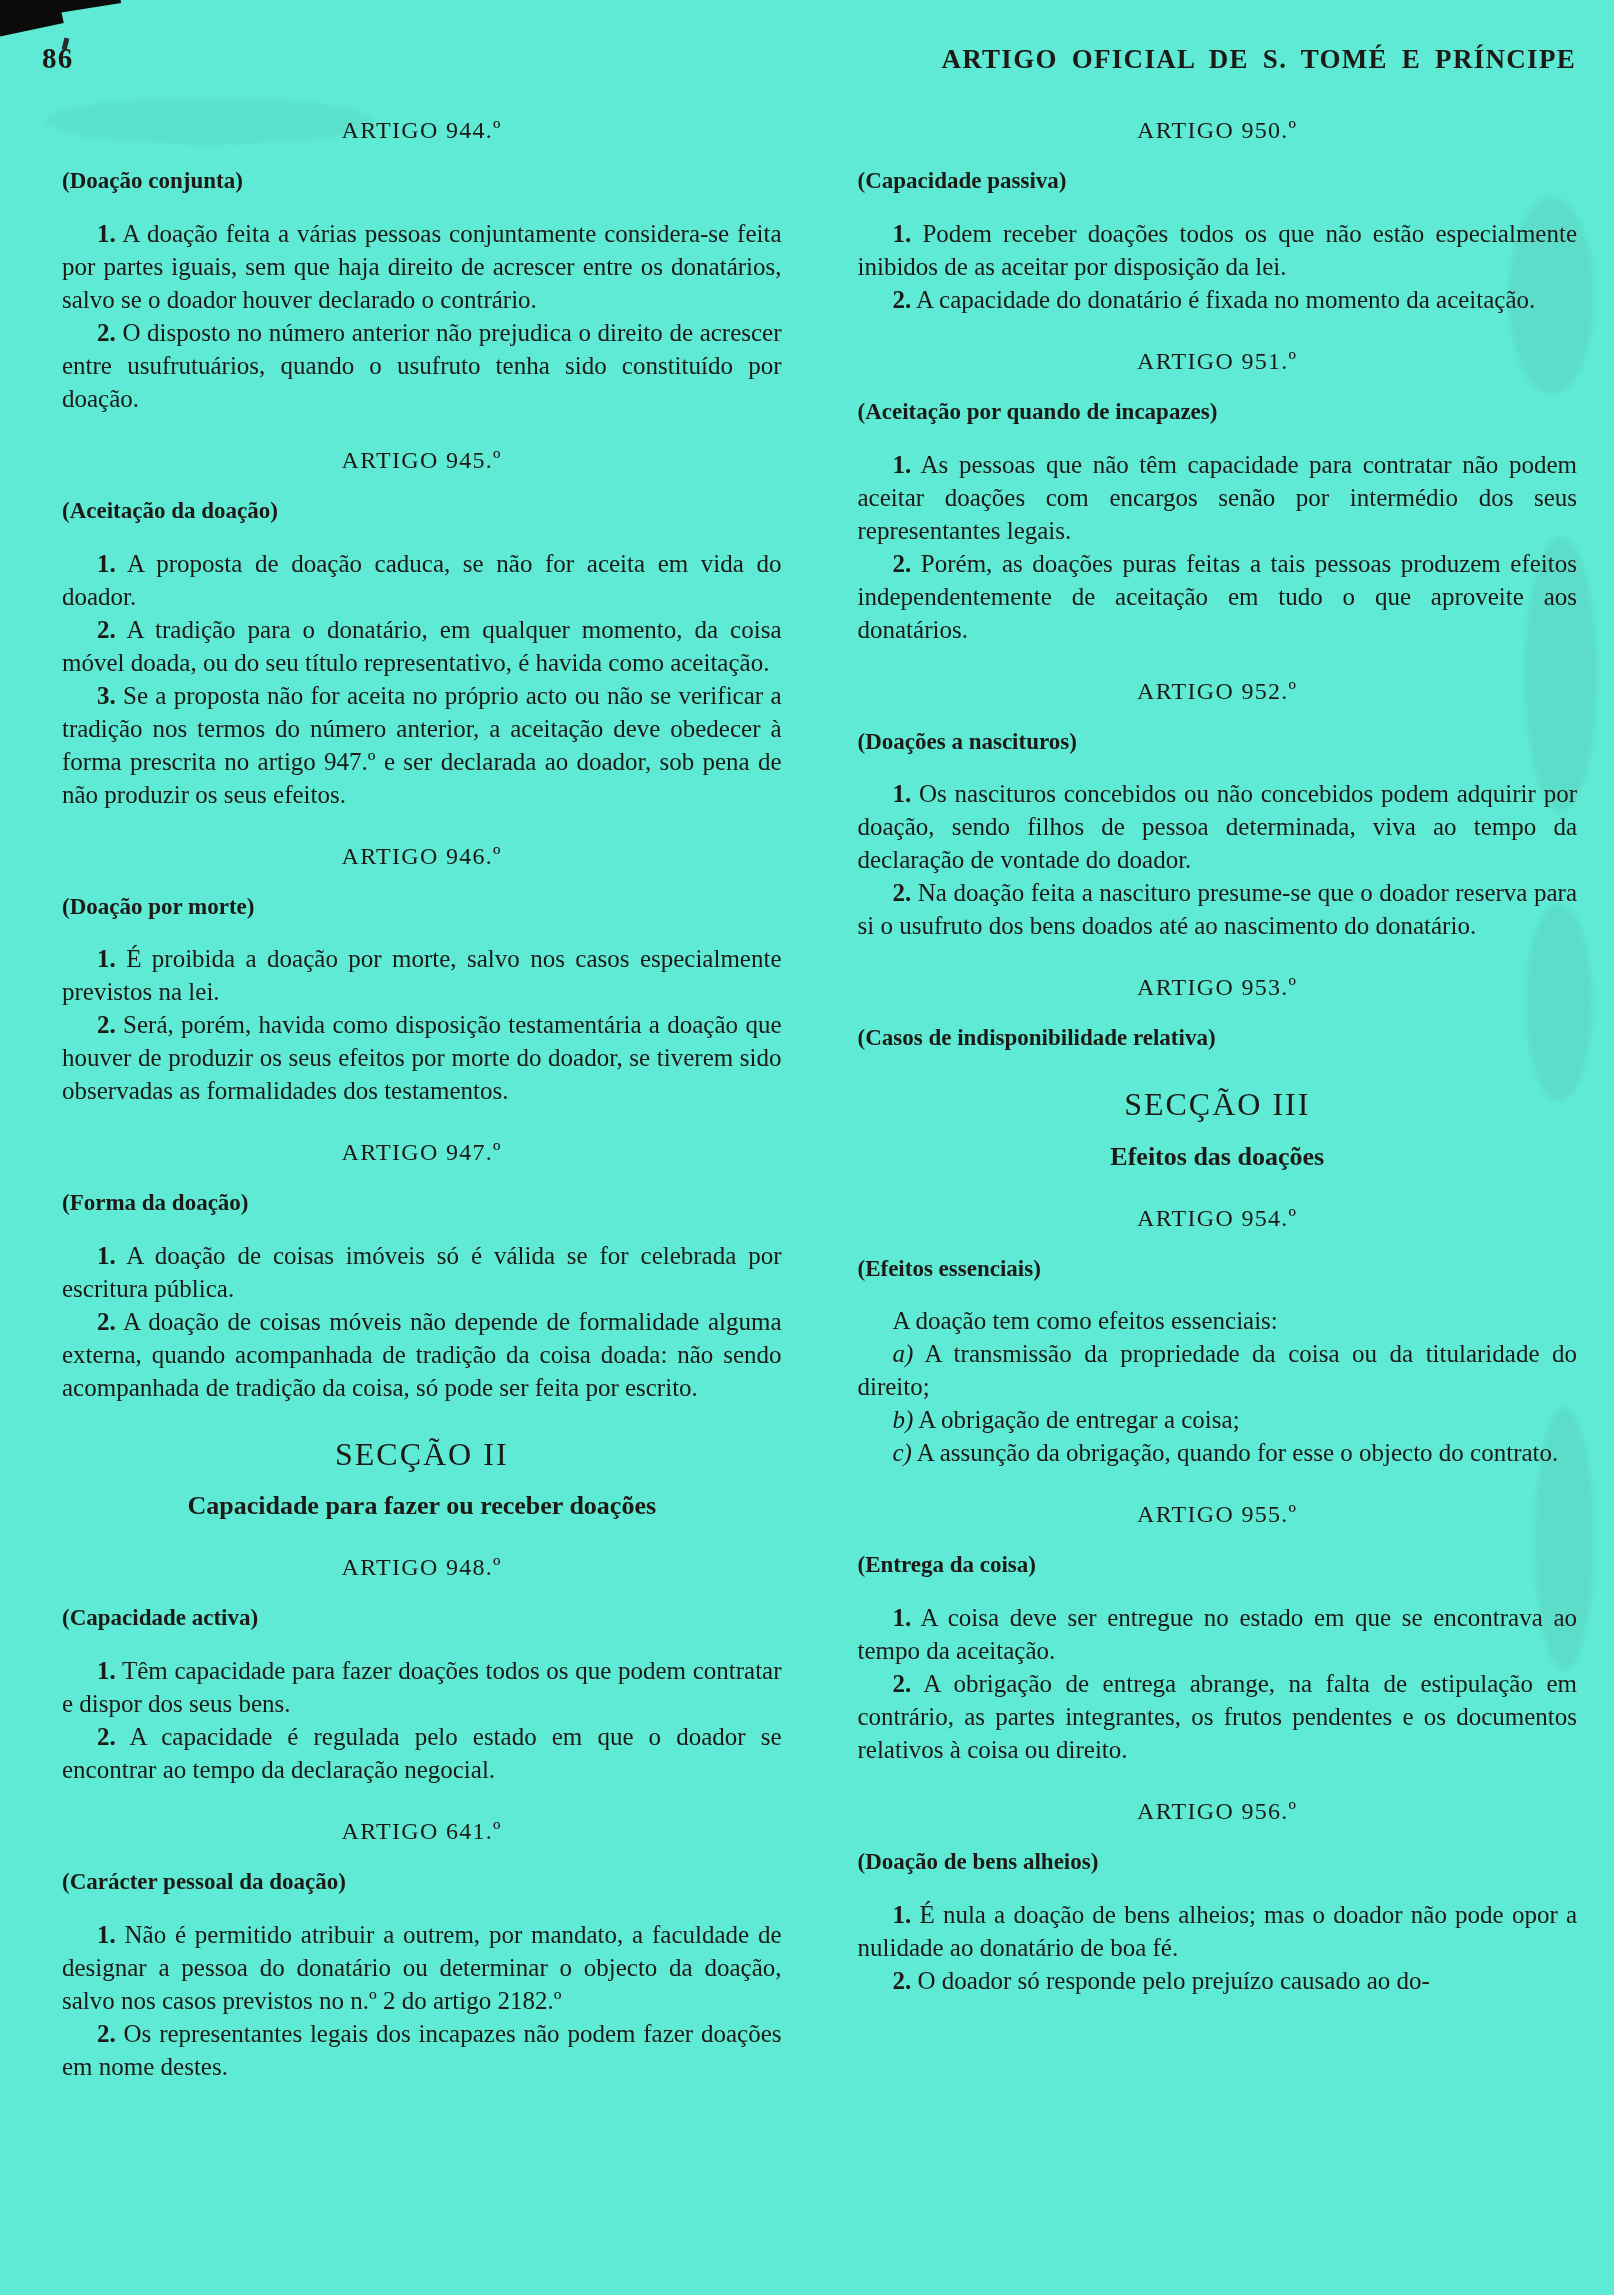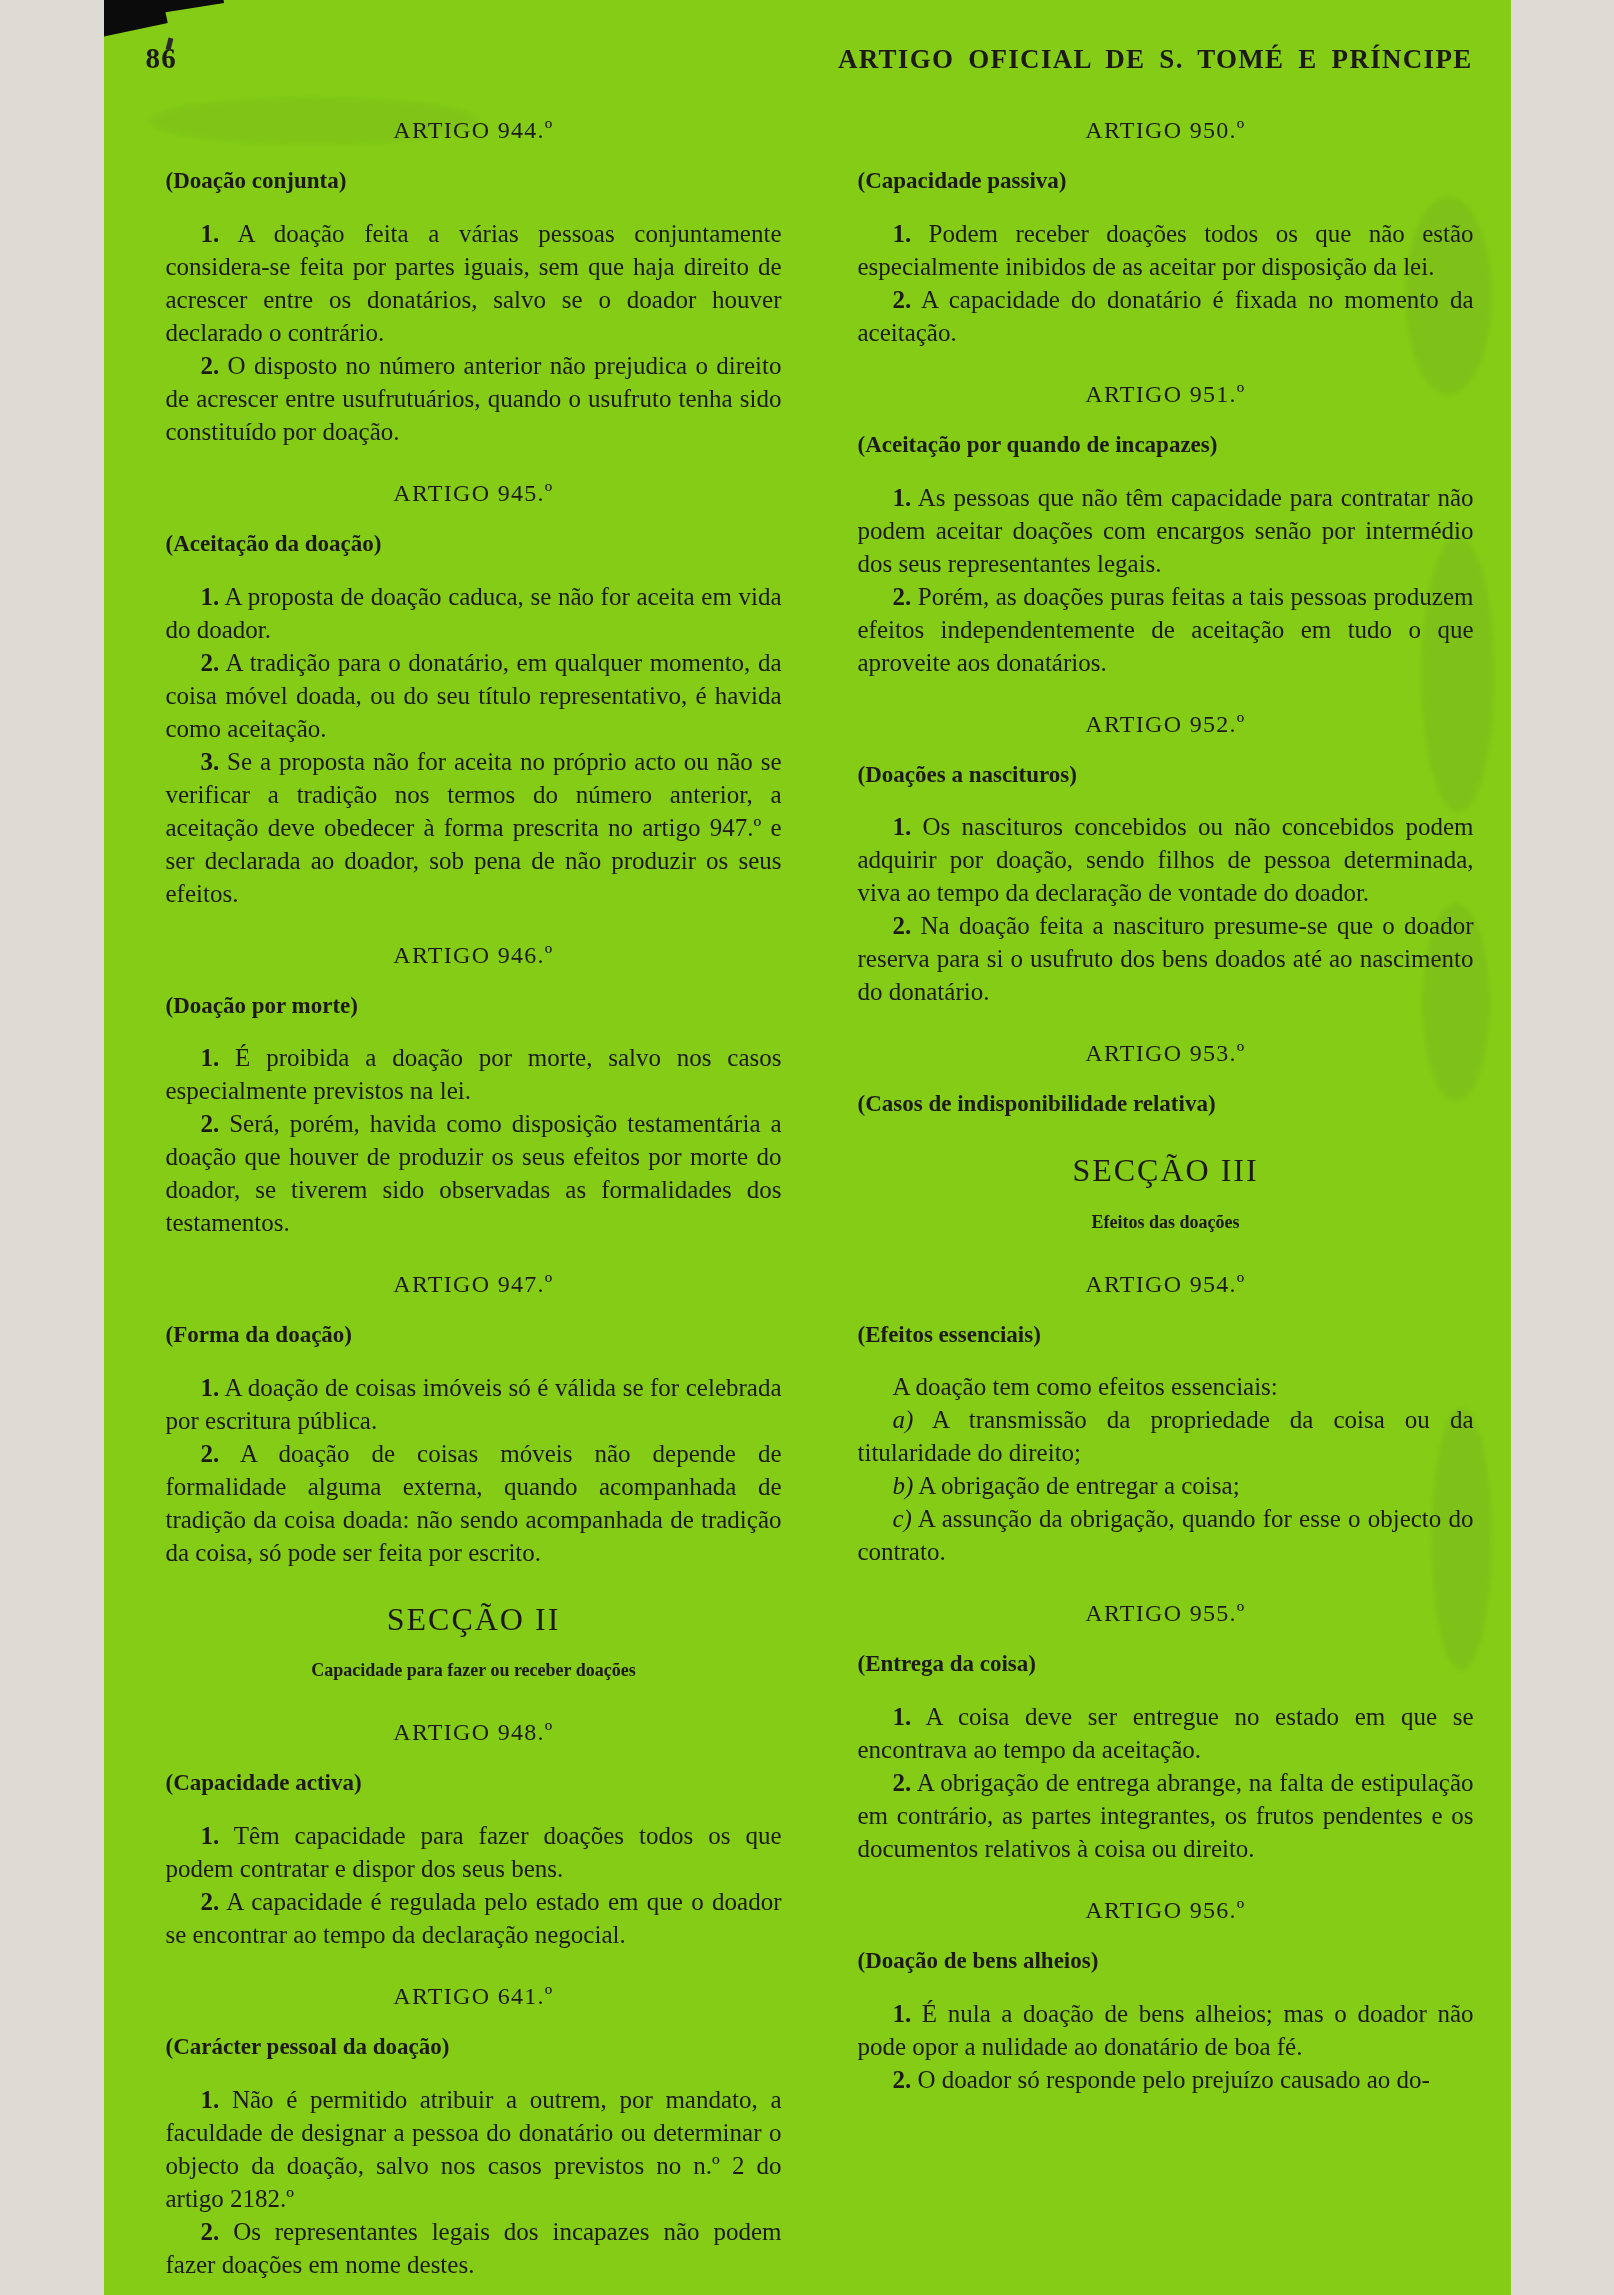--- a/index.html
+++ b/index.html
@@ -1,23 +1,23 @@
 <!DOCTYPE html>
 <html lang="pt" style="font-size:10.5px"><head>
 <meta charset="utf-8">
 <title>Boletim Oficial</title>
 <style>
   * { margin: 0; padding: 0; box-sizing: border-box; }
   html, body { background: #dedbd4; }
   .page {
     position: relative;
-    width: 1407px;
+    width: 1614px;
     height: 2295px;
     margin: 0 auto;
-    background: #84cc16;
+    background: #5eead4;
     color: #1d1a16;
     font-family: "Liberation Serif", "DejaVu Serif", serif;
     overflow: hidden;
   }
 
   
   .corner-artifact { position: absolute; top: 0; left: 0; width: 170px; height: 66px; pointer-events: none; }
   .corner-artifact .bar1 { position: absolute; top: -10.5px; left: -18.3px; width: 138px; height: 23.6px; background: #0b0b0b; transform: rotate(-9deg); }
   .corner-artifact .bar2 { position: absolute; top: 15.7px; left: -22px; width: 85px; height: 15.7px; background: #0b0b0b; transform: rotate(-12deg); }
   .corner-artifact .tick { position: absolute; top: 38px; left: 63px; width: 4.6px; height: 11.8px; background: #2a2a2a; transform: rotate(14deg); }
@@ -66,21 +66,21 @@
   .section-heading {
     text-align: center;
     font-weight: normal;
     font-size: 32px;
     letter-spacing: 2px;
     margin: 34px 0 18.3px;
   }
   .section-title {
     text-align: center;
     font-weight: bold;
-    font-size: 18px;
+    font-size: 26px;
     margin: 0 0 18.3px;
   }
   .column > :first-child { margin-top: 5.2px; }
 
   .para { text-indent: 35px; margin: 0; }
   .lead-bold { font-weight: bold; }
   .lead-italic { font-style: italic; }
 </style>
 </head>
 <body>

